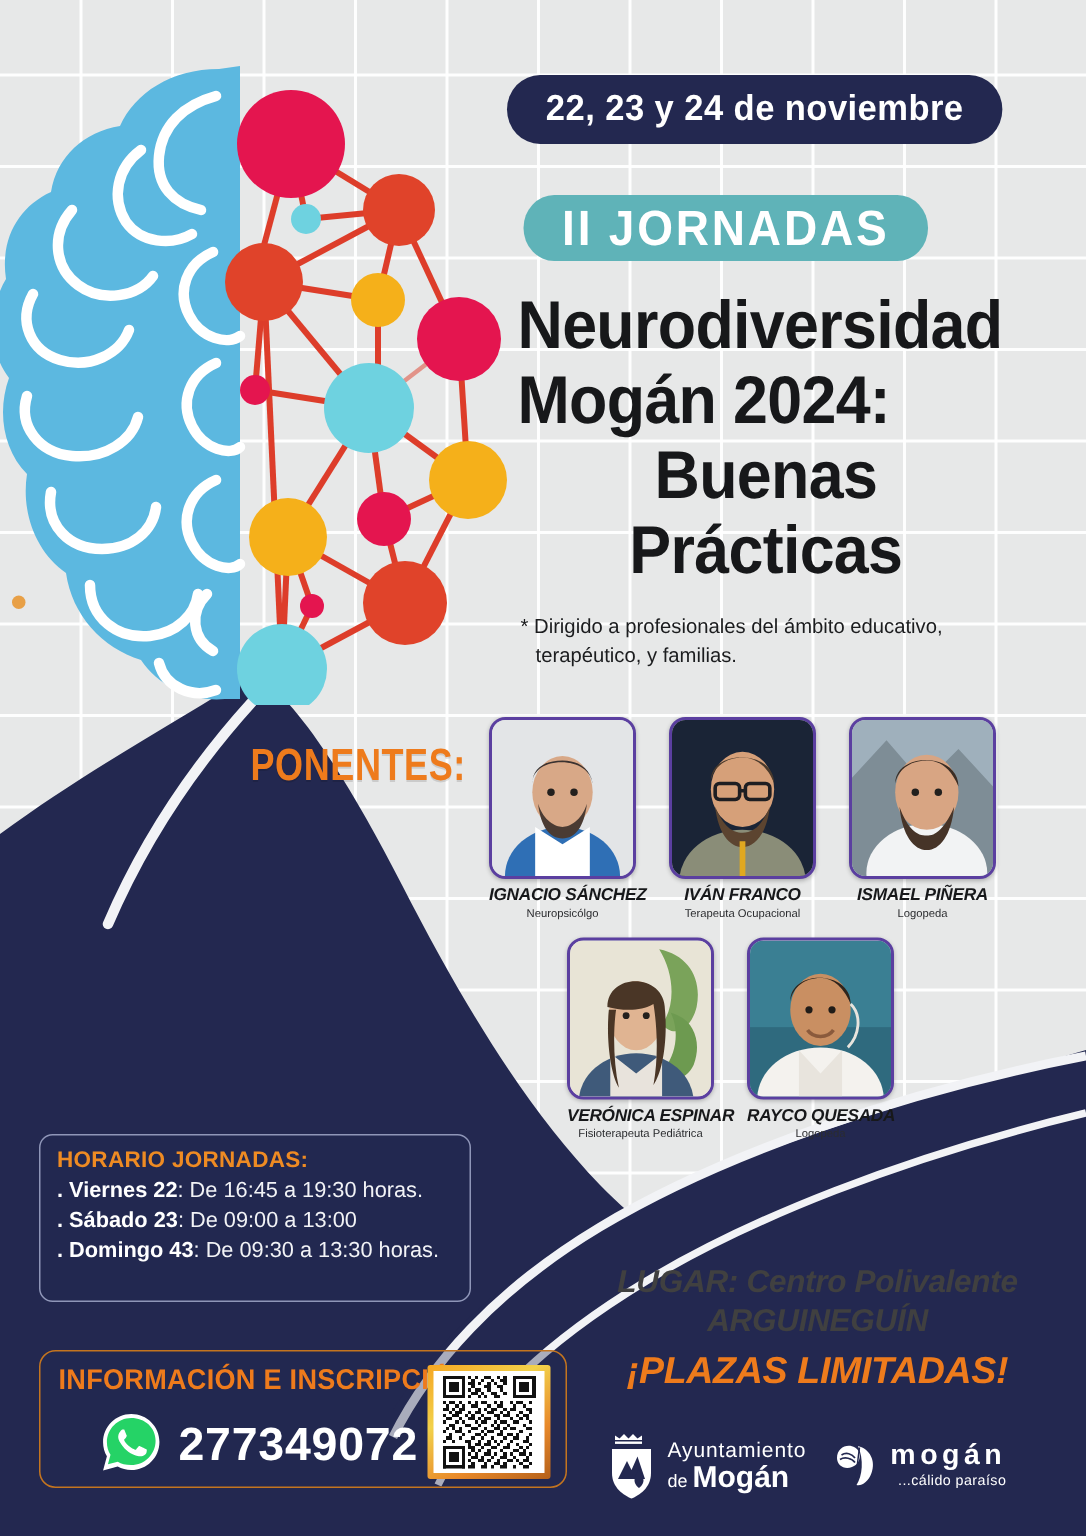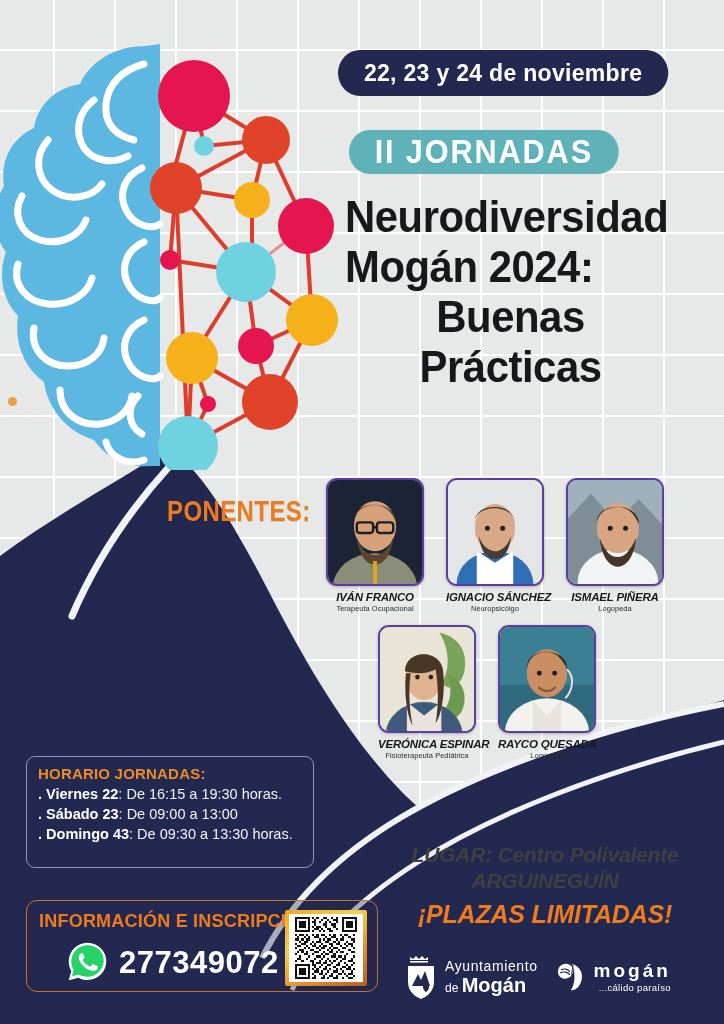--- a/index.html
+++ b/index.html
@@ -383,58 +383,62 @@
   <div class="date-pill">22, 23 y 24 de noviembre</div>
 
   <div class="jornadas-pill">II  JORNADAS</div>
 
   <div class="main-title">
     <span class="l1">Neurodiversidad</span>
     <span class="l2">Mogán 2024:</span>
     <span class="l3">Buenas Prácticas</span>
   </div>
 
+  <div class="note">
+    <span class="l1">* Dirigido a profesionales del ámbito educativo,</span>
+    <span class="l2">terapéutico, y familias.</span>
+  </div>
 
   <div class="ponentes-label">PONENTES:</div>
 
   <div class="speakers-row" id="row1">
+
+    <div class="speaker">
+      <div class="photo">
+        <svg viewBox="0 0 98 108" preserveAspectRatio="none">
+          <rect width="98" height="108" fill="#e3e5e7"></rect>
+          <ellipse cx="49" cy="108" rx="40" ry="34" fill="#2f6fb5"></ellipse>
+          <path d="M30,74 L49,86 L68,74 L68,108 L30,108 Z" fill="#ffffff"></path>
+          <ellipse cx="49" cy="50" rx="21" ry="25" fill="#d8a887"></ellipse>
+          <path d="M28,44 C28,24 70,24 70,46 C70,36 62,28 49,28 C36,28 28,34 28,44 Z" fill="#3a3230"></path>
+          <path d="M32,58 C34,74 40,82 49,82 C58,82 64,74 66,58 C62,70 54,74 49,74 C44,74 36,70 32,58 Z" fill="#4a3b33"></path>
+          <circle cx="41" cy="50" r="2.6" fill="#23201e"></circle>
+          <circle cx="57" cy="50" r="2.6" fill="#23201e"></circle>
+        </svg>
+      </div>
+      <div class="sp-name">IGNACIO SÁNCHEZ</div>
+      <div class="sp-role">Neuropsicólgo</div>
+    </div>
 
     <div class="speaker">
       <div class="photo">
         <svg viewBox="0 0 98 108" preserveAspectRatio="none">
           <rect width="98" height="108" fill="#1a2436"></rect>
           <ellipse cx="49" cy="112" rx="44" ry="36" fill="#8a8d78"></ellipse>
           <ellipse cx="49" cy="48" rx="22" ry="26" fill="#d6a079"></ellipse>
           <path d="M27,42 C27,20 71,20 71,44 C66,30 56,26 49,26 C38,26 29,32 27,42 Z" fill="#4a3a2c"></path>
           <path d="M30,60 C32,78 40,88 49,88 C58,88 66,78 68,60 C62,74 56,78 49,78 C42,78 36,74 30,60 Z" fill="#5c4430"></path>
           <rect x="30" y="44" width="17" height="11" rx="3" fill="none" stroke="#1e1e22" stroke-width="2.5"></rect>
           <rect x="51" y="44" width="17" height="11" rx="3" fill="none" stroke="#1e1e22" stroke-width="2.5"></rect>
           <line x1="47" y1="49" x2="51" y2="49" stroke="#1e1e22" stroke-width="2.5"></line>
           <path d="M49,84 L49,108" stroke="#e0a820" stroke-width="4"></path>
         </svg>
       </div>
       <div class="sp-name">IVÁN FRANCO</div>
       <div class="sp-role">Terapeuta Ocupacional</div>
-    </div>
-
-    <div class="speaker">
-      <div class="photo">
-        <svg viewBox="0 0 98 108" preserveAspectRatio="none">
-          <rect width="98" height="108" fill="#e3e5e7"></rect>
-          <ellipse cx="49" cy="108" rx="40" ry="34" fill="#2f6fb5"></ellipse>
-          <path d="M30,74 L49,86 L68,74 L68,108 L30,108 Z" fill="#ffffff"></path>
-          <ellipse cx="49" cy="50" rx="21" ry="25" fill="#d8a887"></ellipse>
-          <path d="M28,44 C28,24 70,24 70,46 C70,36 62,28 49,28 C36,28 28,34 28,44 Z" fill="#3a3230"></path>
-          <path d="M32,58 C34,74 40,82 49,82 C58,82 64,74 66,58 C62,70 54,74 49,74 C44,74 36,70 32,58 Z" fill="#4a3b33"></path>
-          <circle cx="41" cy="50" r="2.6" fill="#23201e"></circle>
-          <circle cx="57" cy="50" r="2.6" fill="#23201e"></circle>
-        </svg>
-      </div>
-      <div class="sp-name">IGNACIO SÁNCHEZ</div>
-      <div class="sp-role">Neuropsicólgo</div>
     </div>
 
     <div class="speaker">
       <div class="photo">
         <svg viewBox="0 0 98 108" preserveAspectRatio="none">
           <rect width="98" height="108" fill="#9fb0bc"></rect>
           <path d="M0,40 L24,14 L50,44 L74,20 L98,46 L98,108 L0,108 Z" fill="#7e8d96"></path>
           <ellipse cx="52" cy="106" rx="42" ry="34" fill="#f2f3f4"></ellipse>
           <ellipse cx="52" cy="50" rx="22" ry="26" fill="#d8a583"></ellipse>
           <path d="M30,44 C30,22 74,22 74,46 C68,32 60,28 52,28 C41,28 32,34 30,44 Z" fill="#3b2d24"></path>
@@ -487,21 +491,21 @@
       </div>
       <div class="sp-name">RAYCO QUESADA</div>
       <div class="sp-role">Logopeda</div>
     </div>
 
   </div>
 
   <div class="horario">
     <div class="horario-title">HORARIO JORNADAS:</div>
     <div class="horario-line">
-      <b>. Viernes 22</b><span>: De 16:15 a 19:30 horas.</span>
+      <b>. Viernes 22</b><span>: De 16:45 a 19:30 horas.</span>
     </div>
     <div class="horario-line">
       <b>. Sábado 23</b><span>: De 09:00 a 13:00</span>
     </div>
     <div class="horario-line">
       <b>. Domingo 43</b><span>: De 09:30 a 13:30 horas.</span>
     </div>
   </div>
 
   <div class="infobox">

